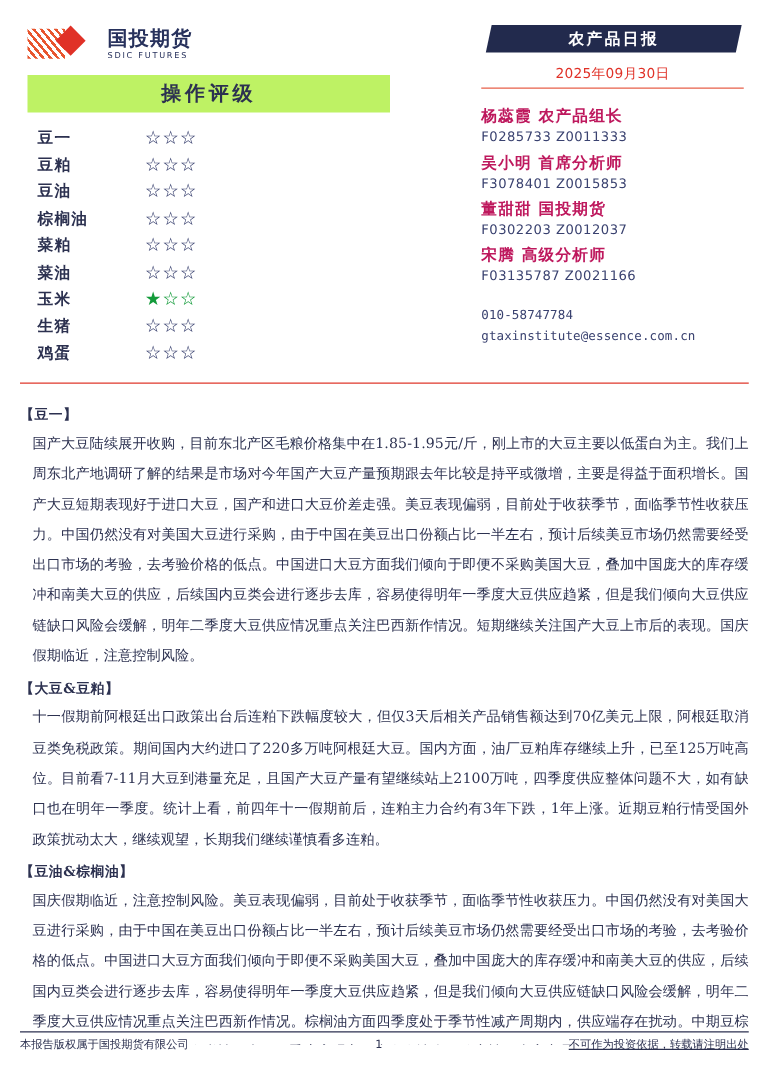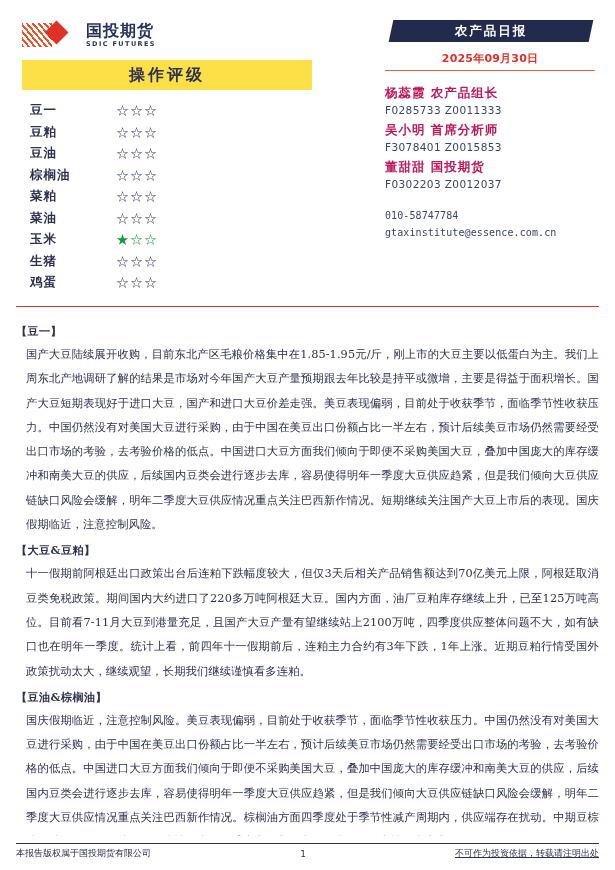--- a/index.html
+++ b/index.html
@@ -60,37 +60,37 @@
   .logo-cn {
     font-family: "DejaVu Sans", "Liberation Sans", sans-serif;
     font-weight: bold;
     font-size: 16px;
     color: #27315c;
     letter-spacing: 1px;
     line-height: 1;
   }
   .logo-en {
     font-family: "DejaVu Sans", "Liberation Sans", sans-serif;
-    font-weight: bold;
+    font-weight: normal;
     font-size: 6.5px;
     color: #27315c;
     letter-spacing: 1.4px;
     line-height: 1;
     margin-top: 2px;
   }
 
   
   .rating-panel {
     position: absolute;
     left: 22px;
     top: 60px;
     width: 290px;
   }
   .rating-title {
-    background: #fde047;
+    background: #bef264;
     height: 30px;
     line-height: 30px;
     text-align: center;
     font-size: 16px;
     font-weight: bold;
     color: #2c3150;
     letter-spacing: 3px;
   }
   .rating-list {
     margin-top: 10px;
@@ -140,21 +140,21 @@
     letter-spacing: 2px;
     text-align: center;
     line-height: 22px;
   }
   .report-date {
     margin-top: 9px;
     text-align: center;
     color: #e03127;
     font-family: "DejaVu Sans", "Liberation Sans", sans-serif;
     font-size: 11px;
-    font-weight: bold;
+    font-weight: normal;
     letter-spacing: 0.2px;
   }
   .date-rule {
     margin-top: 4px;
     border-top: 1px solid #e8604a;
     width: 100%;
   }
   .analysts { margin-top: 12px; }
   .analyst { margin-bottom: 1px; }
   .analyst-name {
@@ -213,21 +213,21 @@
     text-justify: inter-ideograph;
     margin: 0 0 3px 10px;
     letter-spacing: 0.1px;
   }
 
   
   .footer {
     position: absolute;
     left: 16px;
     right: 16px;
-    bottom: 10px;
+    bottom: 28px;
     border-top: 1.2px solid #2c3150;
     padding-top: 3px;
     display: flex;
     align-items: center;
     justify-content: space-between;
     font-family: "DejaVu Sans", "Liberation Sans", sans-serif;
     font-size: 9px;
     color: #2c3150;
   }
   .footer-left  { flex: 0 0 auto; }
@@ -305,20 +305,24 @@
           <div class="analyst-lic">F0285733  Z0011333</div>
         </div>
         <div class="analyst">
           <div class="analyst-name">吴小明 首席分析师</div>
           <div class="analyst-lic">F3078401  Z0015853</div>
         </div>
         <div class="analyst">
           <div class="analyst-name">董甜甜 国投期货</div>
           <div class="analyst-lic">F0302203  Z0012037</div>
         </div>
+        <div class="analyst">
+          <div class="analyst-name">宋腾 高级分析师</div>
+          <div class="analyst-lic">F03135787 Z0021166</div>
+        </div>
       </div>
 
     <div class="contact">
       <div>010-58747784</div>
       <div>gtaxinstitute@essence.com.cn</div>
     </div>
   </div>
 
 </div>
 

